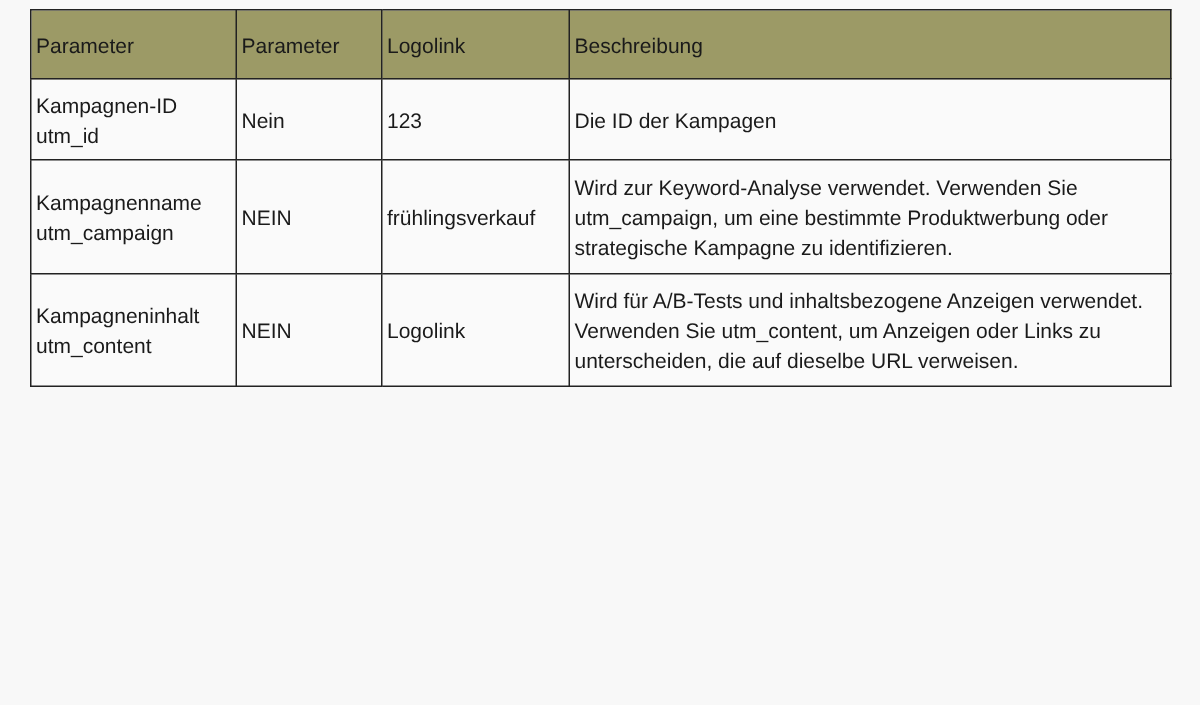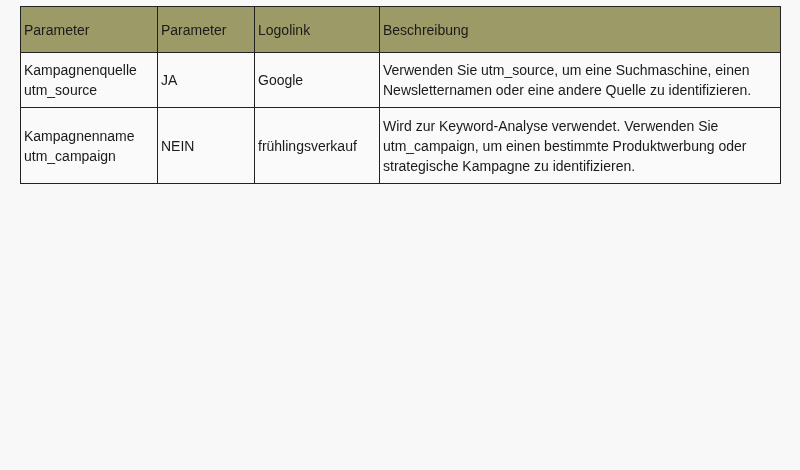--- a/index.html
+++ b/index.html
@@ -56,26 +56,32 @@
   </colgroup>
   <thead>
     <tr>
       <th>Parameter</th>
       <th>Parameter</th>
       <th>Logolink</th>
       <th>Beschreibung</th>
     </tr>
   </thead>
   <tbody>
-    <tr class="r2">
-      <td>Kampagnenquelle<br>utm_source</td>
-      <td>JA</td>
-      <td>Google</td>
-      <td>Verwenden Sie utm_source, um eine Suchmaschine, einen Newsletternamen oder eine andere Quelle zu identifizieren.</td>
+    <tr class="r1">
+      <td>Kampagnen-ID<br>utm_id</td>
+      <td>Nein</td>
+      <td>123</td>
+      <td>Die ID der Kampagen</td>
     </tr>
     <tr class="r4">
       <td>Kampagnenname<br>utm_campaign</td>
       <td>NEIN</td>
       <td>frühlingsverkauf</td>
-      <td>Wird zur Keyword-Analyse verwendet. Verwenden Sie utm_campaign, um einen bestimmte Produktwerbung oder strategische Kampagne zu identifizieren.</td>
+      <td>Wird zur Keyword-Analyse verwendet. Verwenden Sie utm_campaign, um eine bestimmte Produktwerbung oder strategische Kampagne zu identifizieren.</td>
+    </tr>
+    <tr class="r6">
+      <td>Kampagneninhalt<br>utm_content</td>
+      <td>NEIN</td>
+      <td>Logolink</td>
+      <td>Wird für A/B-Tests und inhaltsbezogene Anzeigen verwendet. Verwenden Sie utm_content, um Anzeigen oder Links zu unterscheiden, die auf dieselbe URL verweisen.</td>
     </tr>
   </tbody>
 </table>
 
 </body></html>

